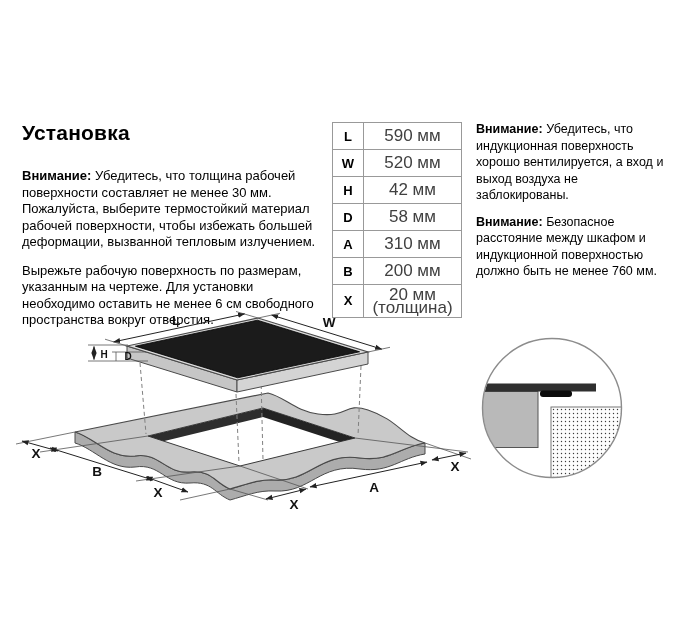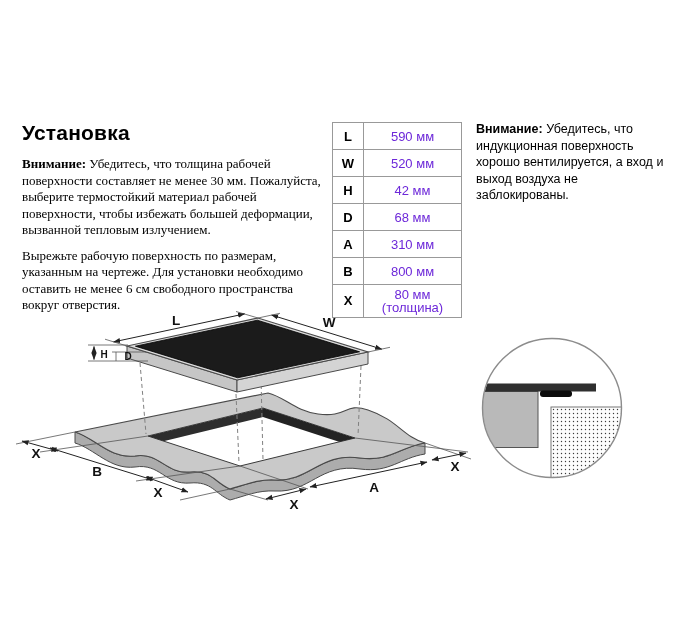--- a/index.html
+++ b/index.html
@@ -1,27 +1,27 @@
 <!DOCTYPE html>
 <html><head>
 <meta charset="utf-8">
 <style>
   html,body{margin:0;padding:0;background:#fff;}
   .page{position:relative;width:680px;height:630px;background:#ffffff;
         font-family:"Liberation Sans",sans-serif;color:#000;overflow:hidden;}
   .title{position:absolute;left:22px;top:121px;margin:0;font-size:21px;font-weight:bold;letter-spacing:.2px;}
   .leftcol{position:absolute;left:22px;top:156px;width:302px;font-size:13px;line-height:16.5px;}
-  .leftcol p{margin:0 0 9px 0;font-family:Liberation Serif, serif;}
+  .leftcol p{margin:12px 0 9px 0;}
   .rightcol{position:absolute;left:476px;top:121px;width:198px;font-size:12.5px;line-height:16.5px;}
   .rightcol p{margin:0 0 10px 0;}
   strong{font-weight:bold;}
   table.dims{position:absolute;left:332px;top:122px;border-collapse:collapse;background:#fff;}
   table.dims td{border:1px solid #999;text-align:center;vertical-align:middle;padding:0 2px;}
   td.lab{width:26px;height:26px;font-weight:bold;font-size:13px;}
-  td.val{width:93px;height:26px;font-size:13px;color:#6d28d9;}
+  td.val{width:93px;height:26px;font-size:17px;color:#404040;}
   tr.tall td{height:32px;line-height:13.5px;}
   .diagram{position:absolute;left:0;top:300px;width:680px;height:260px;}
   .dimtxt{font-family:"Liberation Sans",sans-serif;font-weight:bold;font-size:13.5px;fill:#111;}
   .dimtxt-sm{font-family:"Liberation Sans",sans-serif;font-weight:bold;font-size:10px;fill:#111;}
   .dimline{stroke:#222;stroke-width:1;fill:none;}
   .extline{stroke:#555;stroke-width:0.8;fill:none;}
   .dash{stroke:#808080;stroke-width:1;fill:none;stroke-dasharray:4 3;}
 </style>
 </head>
 <body>
@@ -44,42 +44,43 @@
       <tr>
         <td class="lab">W</td>
         <td class="val">520 мм</td>
       </tr>
       <tr>
         <td class="lab">H</td>
         <td class="val">42 мм</td>
       </tr>
       <tr>
         <td class="lab">D</td>
-        <td class="val">68 мм</td>
+        <td class="val">58 мм</td>
       </tr>
       <tr>
         <td class="lab">A</td>
         <td class="val">310 мм</td>
       </tr>
       <tr>
         <td class="lab">B</td>
-        <td class="val">800 мм</td>
+        <td class="val">200 мм</td>
       </tr>
       <tr class="tall">
         <td class="lab">X</td>
         <td class="val">
-          <div>80 мм</div>
+          <div>20 мм</div>
           <div>(толщина)</div>
         </td>
       </tr>
     </tbody>
   </table>
 
   <div class="rightcol">
     <p><strong>Внимание:</strong><span> Убедитесь, что индукционная поверхность хорошо вентилируется, а вход и выход воздуха не заблокированы.</span></p>
+    <p><strong>Внимание:</strong><span> Безопасное расстояние между шкафом и индукционной поверхностью должно быть не менее 760 мм.</span></p>
   </div>
 
   <svg class="diagram" viewBox="0 300 680 260" xmlns="http://www.w3.org/2000/svg">
     <defs>
       <marker id="ar" viewBox="0 0 8 8" refX="7.5" refY="4" markerWidth="7" markerHeight="7" orient="auto-start-reverse">
         <path d="M0,1 L8,4 L0,7 Z" fill="#222"></path>
       </marker>
       <pattern id="dots" width="4" height="4" patternUnits="userSpaceOnUse">
         <rect width="4" height="4" fill="#fdfdfd"></rect>
         <circle cx="1.5" cy="1.5" r="0.7" fill="#3c3c3c"></circle>

